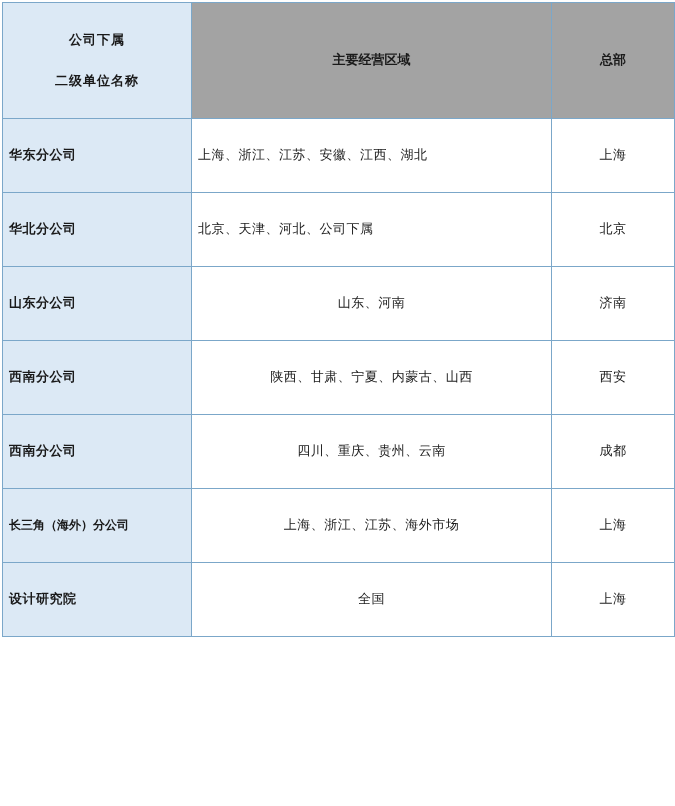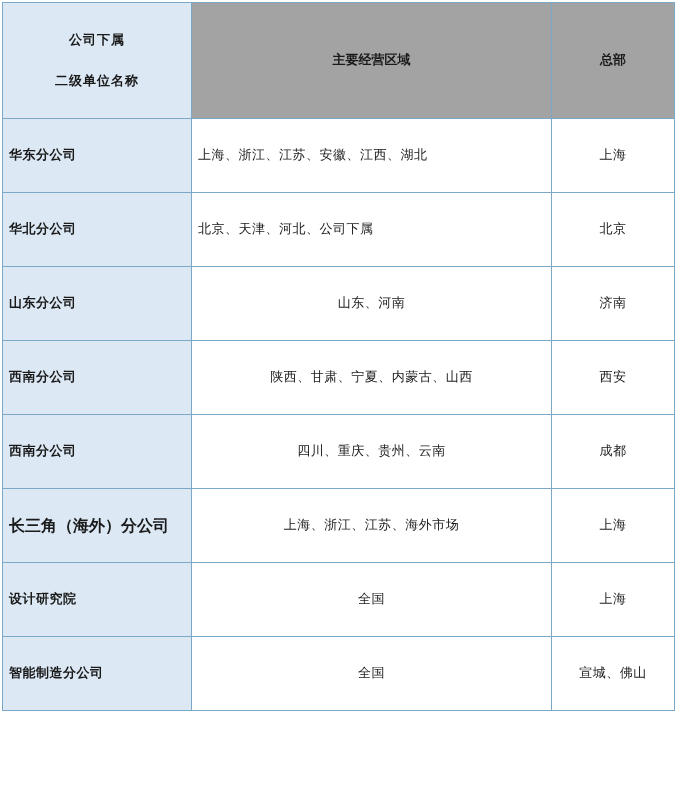--- a/index.html
+++ b/index.html
@@ -76,21 +76,21 @@
   td.region-cell.align-left {
     text-align: left;
   }
   td.hq-cell {
     background: #ffffff;
     text-align: center;
     letter-spacing: 0.5px;
   }
   td.unit-cell.compact {
     letter-spacing: 0;
-    font-size: 16px;
+    font-size: 12px;
     margin-top: 25px;
   }
 </style>
 </head>
 <body>
 
 <div class="sheet">
   <table class="data-table">
     <colgroup>
       <col class="c-unit">
@@ -143,20 +143,15 @@
         <td class="region-cell">上海、浙江、江苏、海外市场</td>
         <td class="hq-cell">上海</td>
       </tr>
 
       <tr class="body-row">
         <td class="unit-cell">设计研究院</td>
         <td class="region-cell">全国</td>
         <td class="hq-cell">上海</td>
       </tr>
 
-      <tr class="body-row">
-        <td class="unit-cell">智能制造分公司</td>
-        <td class="region-cell">全国</td>
-        <td class="hq-cell">宣城、佛山</td>
-      </tr>
     </tbody>
   </table>
 </div>
 
 </body></html>

